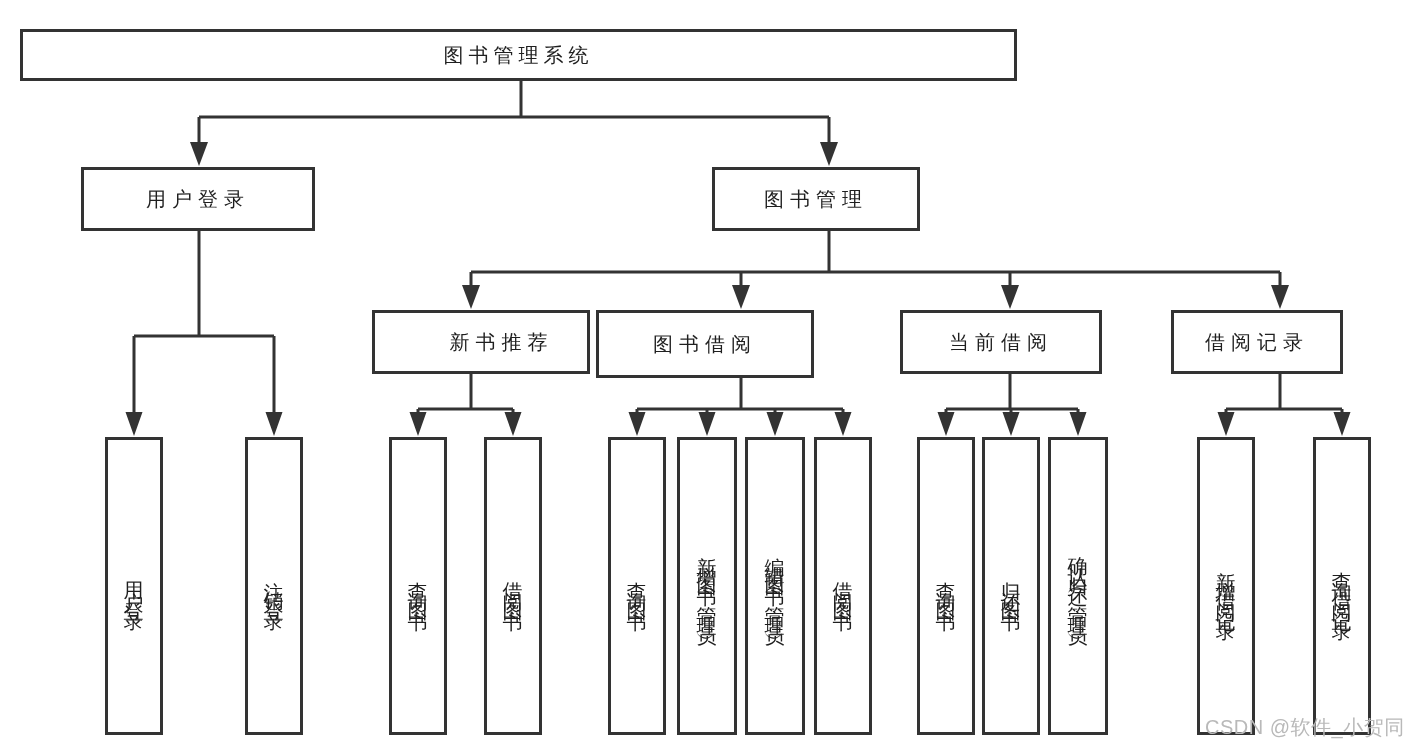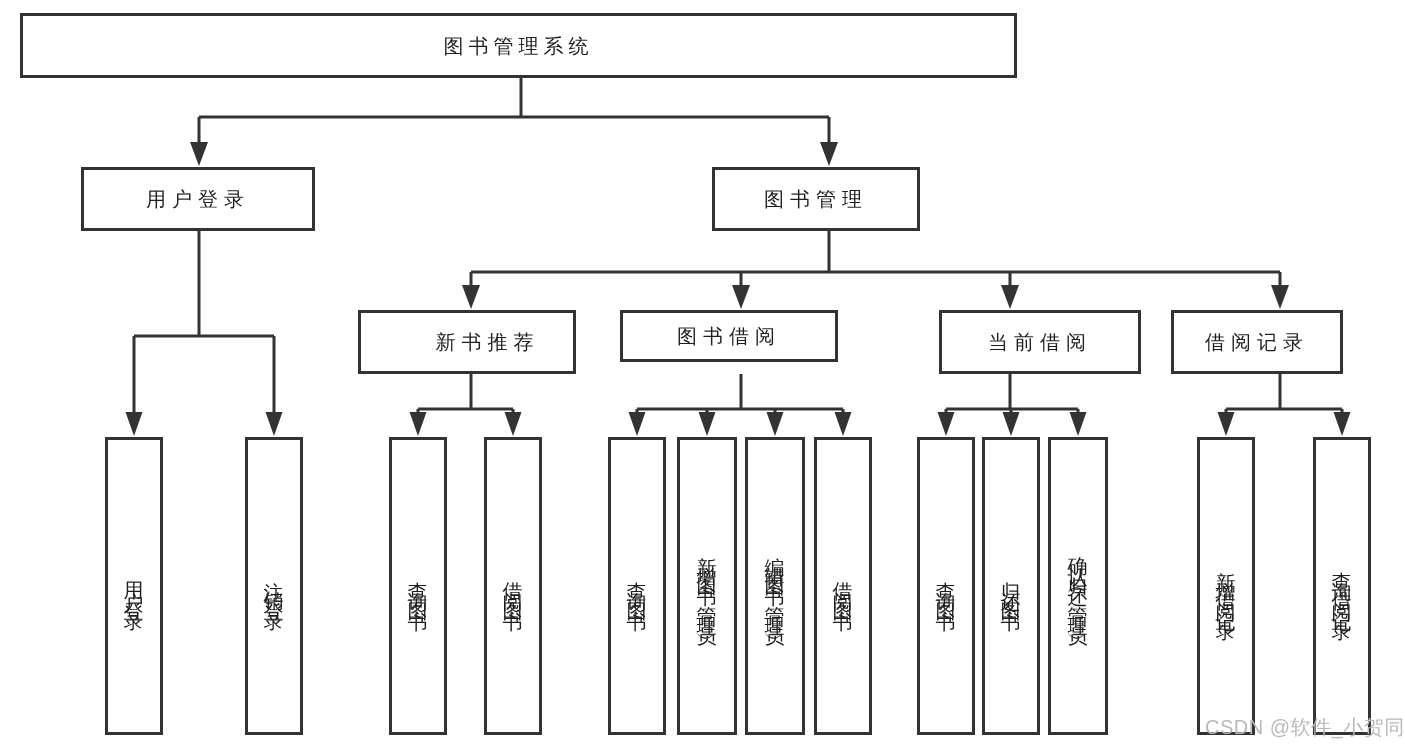--- a/index.html
+++ b/index.html
@@ -58,28 +58,28 @@
       M1001 285 L1019 285 L1010 309 Z  M1271 285 L1289 285 L1280 309 Z
       M125.5 412 L142.5 412 L134 436 Z  M265.5 412 L282.5 412 L274 436 Z
       M409.5 412 L426.5 412 L418 436 Z  M504.5 412 L521.5 412 L513 436 Z
       M628.5 412 L645.5 412 L637 436 Z  M698.5 412 L715.5 412 L707 436 Z
       M766.5 412 L783.5 412 L775 436 Z  M834.5 412 L851.5 412 L843 436 Z
       M937.5 412 L954.5 412 L946 436 Z  M1002.5 412 L1019.5 412 L1011 436 Z
       M1069.5 412 L1086.5 412 L1078 436 Z
       M1217.5 412 L1234.5 412 L1226 436 Z  M1333.5 412 L1350.5 412 L1342 436 Z"></path>
   </svg>
 
-  <div class="box h root" style="left:20px; top:13px; width:997px; height:65px;">图书管理系统</div>
+  <div class="box h root" style="left:20px; top:29px; width:997px; height:52px;">图书管理系统</div>
 
   <div class="box h" style="left:81px; top:167px; width:234px; height:64px;">用户登录</div>
   <div class="box h" style="left:712px; top:167px; width:208px; height:64px;">图书管理</div>
 
-  <div class="box h" style="left:358px; top:310px; width:218px; height:64px;padding-left:41px;">新书推荐</div>
-  <div class="box h" style="left:620px; top:310px; width:218px; height:52px;">图书借阅</div>
-  <div class="box h" style="left:900px; top:310px; width:202px; height:64px;margin-left:39px;">当前借阅</div>
+  <div class="box h" style="left:372px; top:310px; width:218px; height:64px;padding-left:41px;">新书推荐</div>
+  <div class="box h" style="left:596px; top:310px; width:218px; height:68px;">图书借阅</div>
+  <div class="box h" style="left:900px; top:310px; width:202px; height:64px;">当前借阅</div>
   <div class="box h" style="left:1171px; top:310px; width:172px; height:64px;">借阅记录</div>
 
   <div class="box v" style="left:105px; top:437px; width:58px; height:298px;">
     <span class="vtext">用户登录</span>
   </div>
   <div class="box v" style="left:245px; top:437px; width:58px; height:298px;">
     <span class="vtext">注销登录</span>
   </div>
 
   <div class="box v" style="left:389px; top:437px; width:58px; height:298px;">

